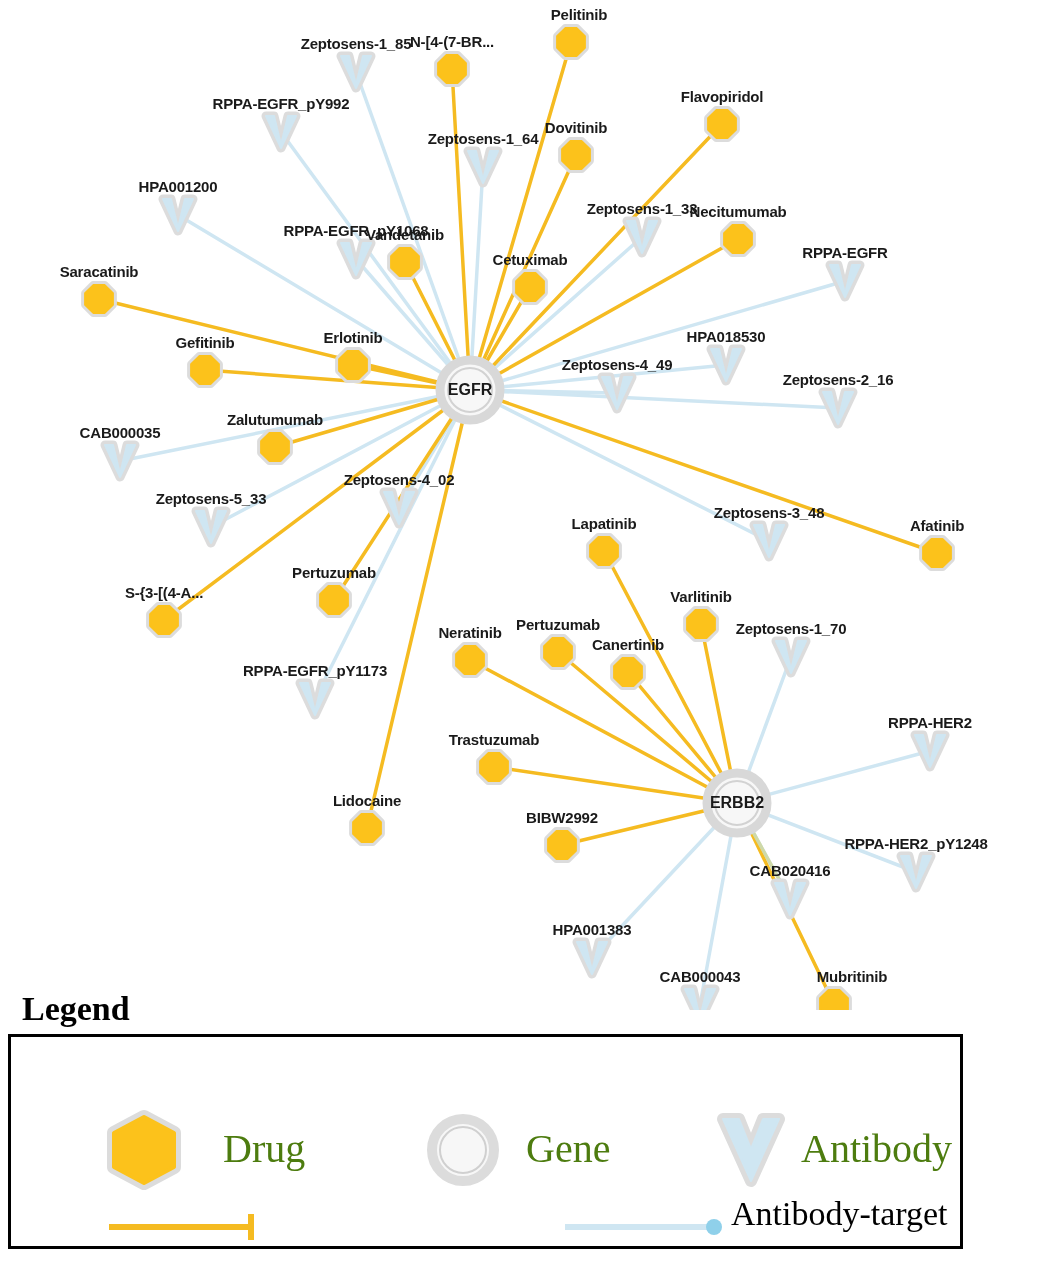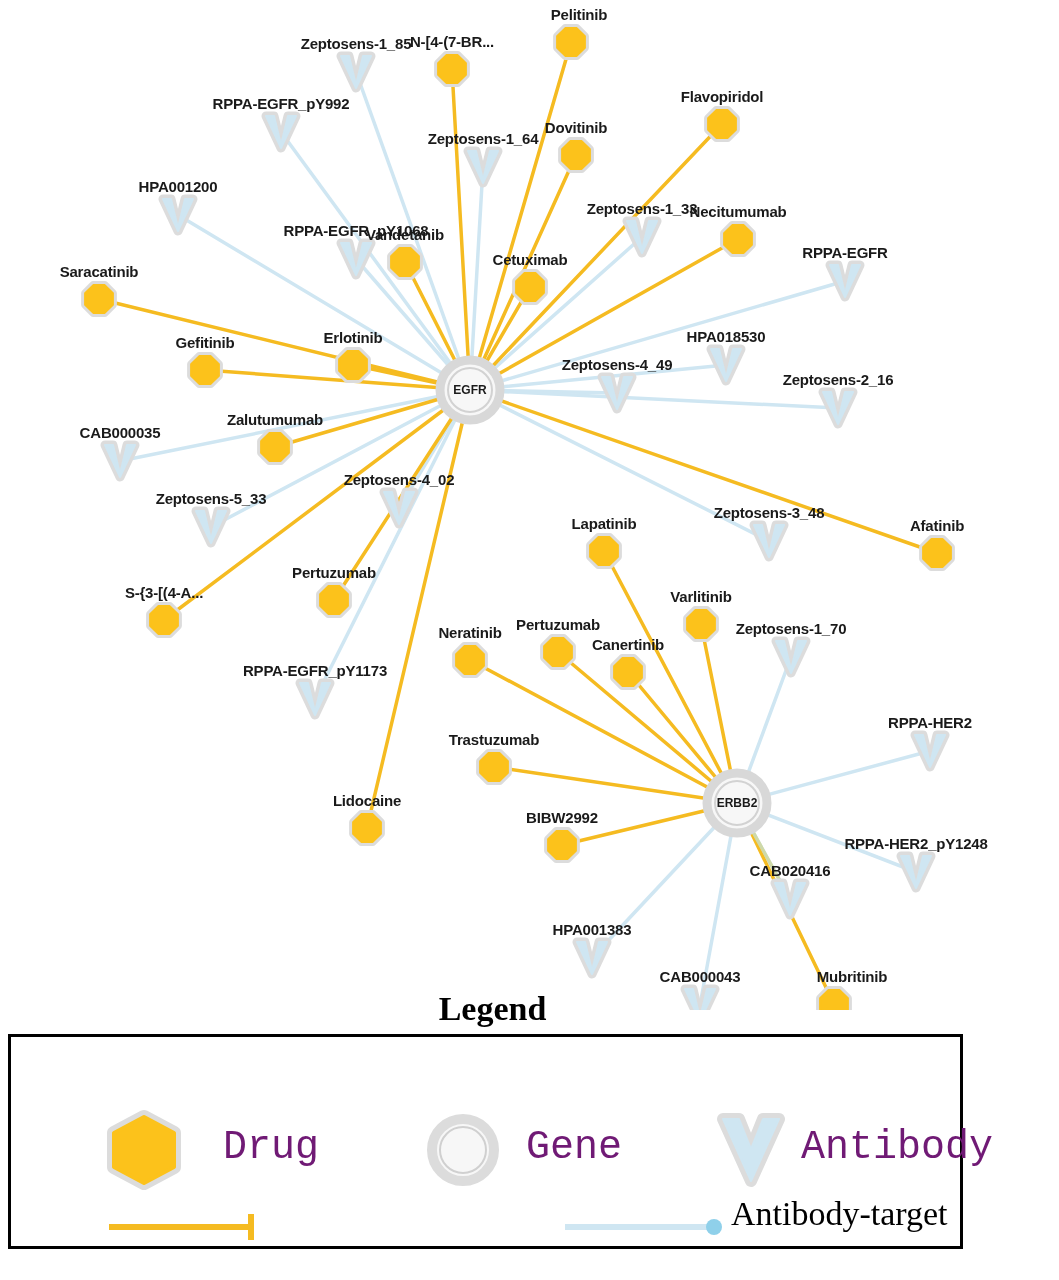--- a/index.html
+++ b/index.html
@@ -28,52 +28,51 @@
     font-size: 15px;
     color: #1a1a1a;
     white-space: nowrap;
     transform: translate(-50%, -100%);
     letter-spacing: -0.2px;
   }
   .gene-label {
     position: absolute;
     font-family: "Liberation Sans", sans-serif;
     font-weight: bold;
-    font-size: 12px;
+    font-size: 16px;
     color: #1a1a1a;
     white-space: nowrap;
     transform: translate(-50%, -50%);
   }
   #legend-wrap {
     position: absolute;
     left: 8px;
     top: 990px;
     width: 955px;
-    text-align: center;
   }
   #legend-title {
     font-family: "Liberation Serif", serif;
     font-size: 34px;
     font-weight: bold;
     color: #000;
     margin-left: 14px;
     margin-bottom: 6px;
   }
   #legend-box {
     border: 3px solid #000;
     height: 215px;
     position: relative;
     background: #fff;
     box-sizing: border-box;
   }
   .legend-item-label {
     position: absolute;
-    font-family: Liberation Mono, monospace;
+    font-family: Liberation Serif, serif;
     font-size: 40px;
-    color: #701a75;
+    color: #4d7c0f;
     white-space: nowrap;
   }
   .legend-edge-label {
     position: absolute;
     font-family: "Liberation Serif", serif;
     font-size: 34px;
     color: #000;
     white-space: nowrap;
   }
 </style>

